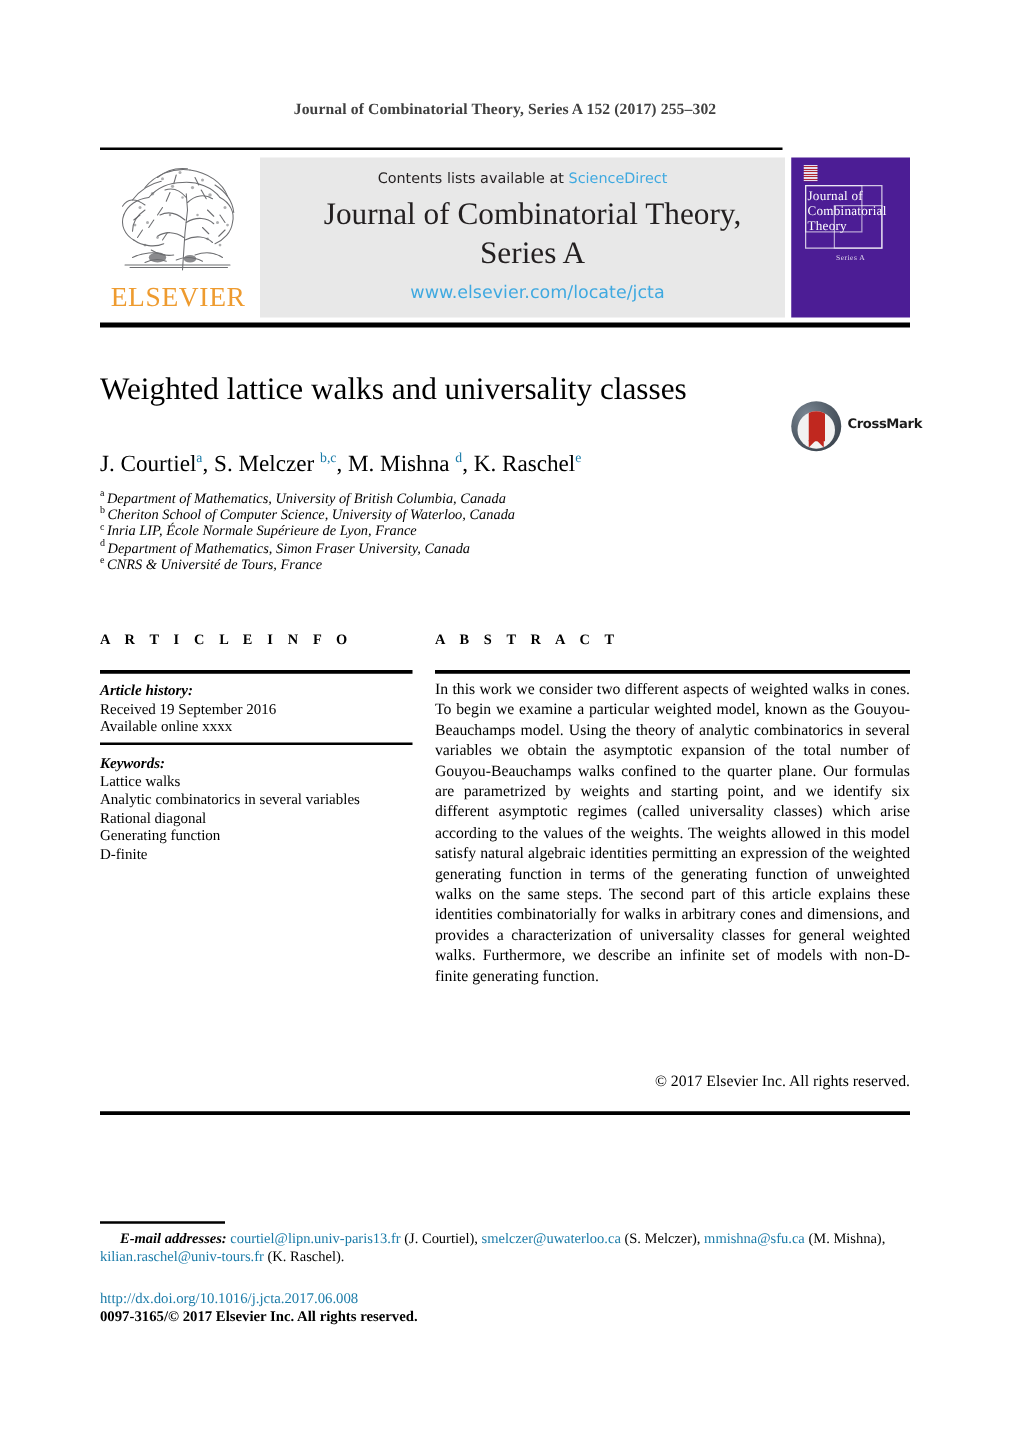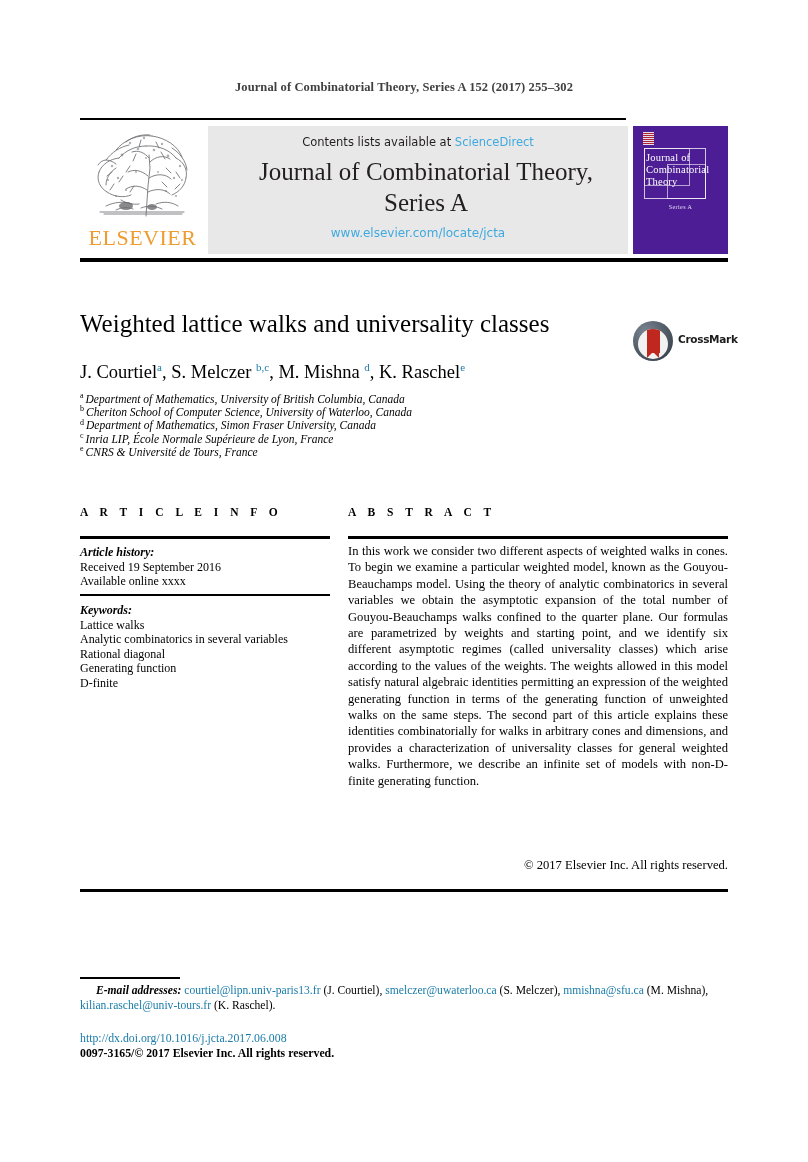--- a/index.html
+++ b/index.html
@@ -104,22 +104,23 @@
     line-height: 31px;
     color: #231f20;
     padding-left: 8px;
   }
   .banner-url {
     position: absolute;
     left: 0; top: 100px;
     width: 420px;
     text-align: center;
     font-family: "DejaVu Sans", sans-serif;
-    font-size: 12px;
+    font-size: 14px;
     color: #3fa9e0;
+    padding-left: 12px;
   }
   .cover {
     position: absolute;
     left: 553px; top: 0;
     width: 95px;
     height: 128px;
     background: #4c1d95;
     overflow: hidden;
   }
   .cover-mark {
@@ -173,21 +174,21 @@
     top: 258px;
     width: 648px;
     height: 4px;
     background: #000;
   }
 
   
   .title {
     position: absolute;
     left: 80px;
-    top: 309px;
+    top: 297px;
     width: 520px;
     font-family: "Liberation Serif", serif;
     font-size: 25px;
     line-height: 30px;
     color: #000;
   }
   .crossmark {
     position: absolute;
     left: 633px;
     top: 318px;
@@ -524,22 +525,22 @@
       </div>
     </div>
     <div class="cm-text">CrossMark</div>
   </div>
 
   <div class="authors">J. Courtiel<sup>a</sup>, S. Melczer <sup>b,c</sup>, M. Mishna <sup>d</sup>, K. Raschel<sup>e</sup></div>
 
   <div class="affiliations">
       <div class="aff"><sup>a</sup><span>Department of Mathematics, University of British Columbia, Canada</span></div>
       <div class="aff"><sup>b</sup><span>Cheriton School of Computer Science, University of Waterloo, Canada</span></div>
+      <div class="aff"><sup>c</sup><span>Inria LIP, École Normale Supérieure de Lyon, France</span></div>
       <div class="aff"><sup>d</sup><span>Department of Mathematics, Simon Fraser University, Canada</span></div>
-      <div class="aff"><sup>c</sup><span>Inria LIP, École Normale Supérieure de Lyon, France</span></div>
       <div class="aff"><sup>e</sup><span>CNRS &amp; Université de Tours, France</span></div>
     </div>
 
   <div class="col-left">
     <div class="sec-head">A R T I C L E    I N F O</div>
   </div>
   <div class="hr-left"></div>
 
   <div class="history">
     <div class="lab">Article history:</div>

